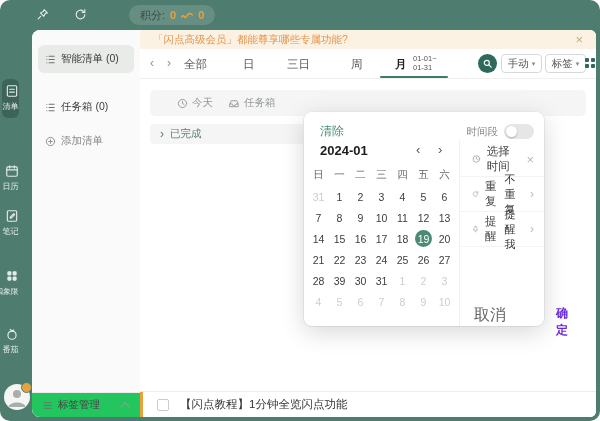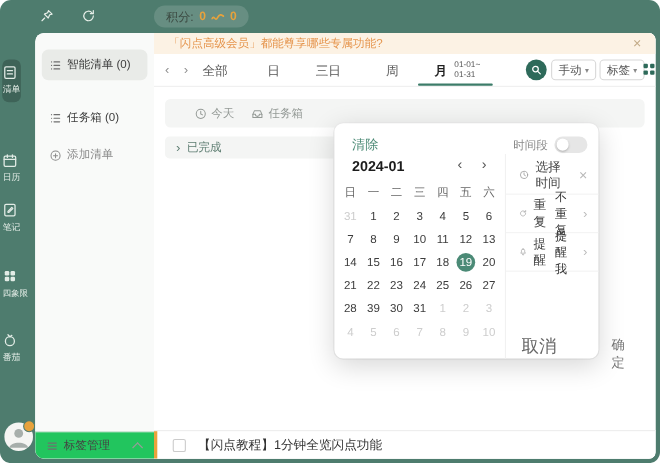--- a/index.html
+++ b/index.html
@@ -3,28 +3,28 @@
 <meta charset="utf-8">
 <style>
   html,body{margin:0;padding:0;}
   body{font-family:"Liberation Sans","DejaVu Sans",sans-serif;-webkit-font-smoothing:antialiased;}
   .app{position:relative;width:600px;height:421px;background:#4e7c6e;overflow:hidden;border-radius:10px;}
   svg{display:block;}
   
   .topbar-icon{position:absolute;top:8px;color:#e7efe9;cursor:pointer;}
   .pin{left:36px;}
   .refresh{left:74px;}
-  .points-badge{position:absolute;left:140px;top:5px;height:20px;display:flex;align-items:center;gap:5px;
+  .points-badge{position:absolute;left:129px;top:5px;height:20px;display:flex;align-items:center;gap:5px;
     padding:0 11px;background:rgba(255,255,255,.14);border-radius:10px;font-size:11px;}
   .points-badge .lbl{color:#3c4a42;}
   .points-badge .num{color:#e7a23c;font-weight:bold;}
   
   .rail{position:absolute;left:0;top:30px;width:32px;bottom:0;}
-  .rail-item{position:absolute;left:2px;width:17px;display:flex;flex-direction:column;align-items:flex-start;
-    gap:3px;padding:5px 0;border-radius:6px;color:#e2ece6;cursor:pointer;}
+  .rail-item{position:absolute;left:2px;width:17px;display:flex;flex-direction:column;align-items:flex-end;
+    gap:3px;padding:5px 0;border-radius:6px;color:#e2ece6;cursor:pointer;margin-top:25px;}
   .rail-item.active{background:rgba(0,0,0,.20);}
   .rail-label{font-size:8.5px;letter-spacing:0;white-space:nowrap;transform:scale(.95);}
   .avatar{position:absolute;left:4px;top:354px;width:26px;height:26px;background:#f5f5f3;border-radius:50%;cursor:pointer;}
   .avatar .badge-dot{position:absolute;right:-2px;top:-2px;width:9px;height:9px;border-radius:50%;background:#e7a23c;border:1px solid #4e7c6e;}
   
   .content{position:absolute;left:32px;top:30px;width:564px;height:387px;background:#fff;border-radius:8px 6px 6px 8px;overflow:hidden;}
   .listpanel{position:absolute;left:0;top:0;width:108px;bottom:0;background:#f9faf9;border-right:1px solid #ececec;}
   .lp-item{display:flex;align-items:center;gap:5px;height:28px;margin:0 6px;padding:0 7px;border-radius:6px;
     font-size:10.5px;color:#3c3c3c;cursor:pointer;white-space:nowrap;}
   .lp-item.sel{background:#e9ebe8;margin-top:15px;}
@@ -83,21 +83,21 @@
   .day.muted{color:#cdcdcd;}
   .day.sel{background:#4b8a76;color:#fff;}
   .vdivider{position:absolute;left:155px;top:28px;bottom:0;width:1px;background:#f1f1f1;}
   .pp-rows{position:absolute;left:156px;right:0;top:30px;}
   .prow{display:flex;align-items:center;gap:6px;height:34px;padding:0 10px 0 12px;border-bottom:1px solid #f3f3f3;
     font-size:11.5px;color:#444;cursor:pointer;}
   .prow .val{margin-left:auto;font-size:11px;color:#333;}
   .prow .row-x{margin-left:auto;color:#b9b9b9;font-size:13px;line-height:1;}
   .prow .chev{color:#bbb;font-size:12px;line-height:1;}
   .pp-cancel{position:absolute;left:170px;top:193px;font-size:16px;color:#666;cursor:pointer;}
-  .pp-confirm{position:absolute;left:252px;top:193px;font-size:12px;color:#737373;font-weight:normal;cursor:pointer;}
+  .pp-confirm{position:absolute;left:252px;top:193px;font-size:12px;color:#6d28d9;font-weight:bold;cursor:pointer;}
   .icon-gray{color:#9b9b9b;}
 </style>
 </head>
 <body>
 
 <div class="app">
 
   <span class="topbar-icon pin">
     <svg width="13" height="13" viewBox="0 0 24 24" fill="none" stroke="currentColor" stroke-width="2" stroke-linecap="round" stroke-linejoin="round">
         <path d="M15 3l6 6-4 1-2.5 5.5L8 9l5.5-2.5z"></path>

